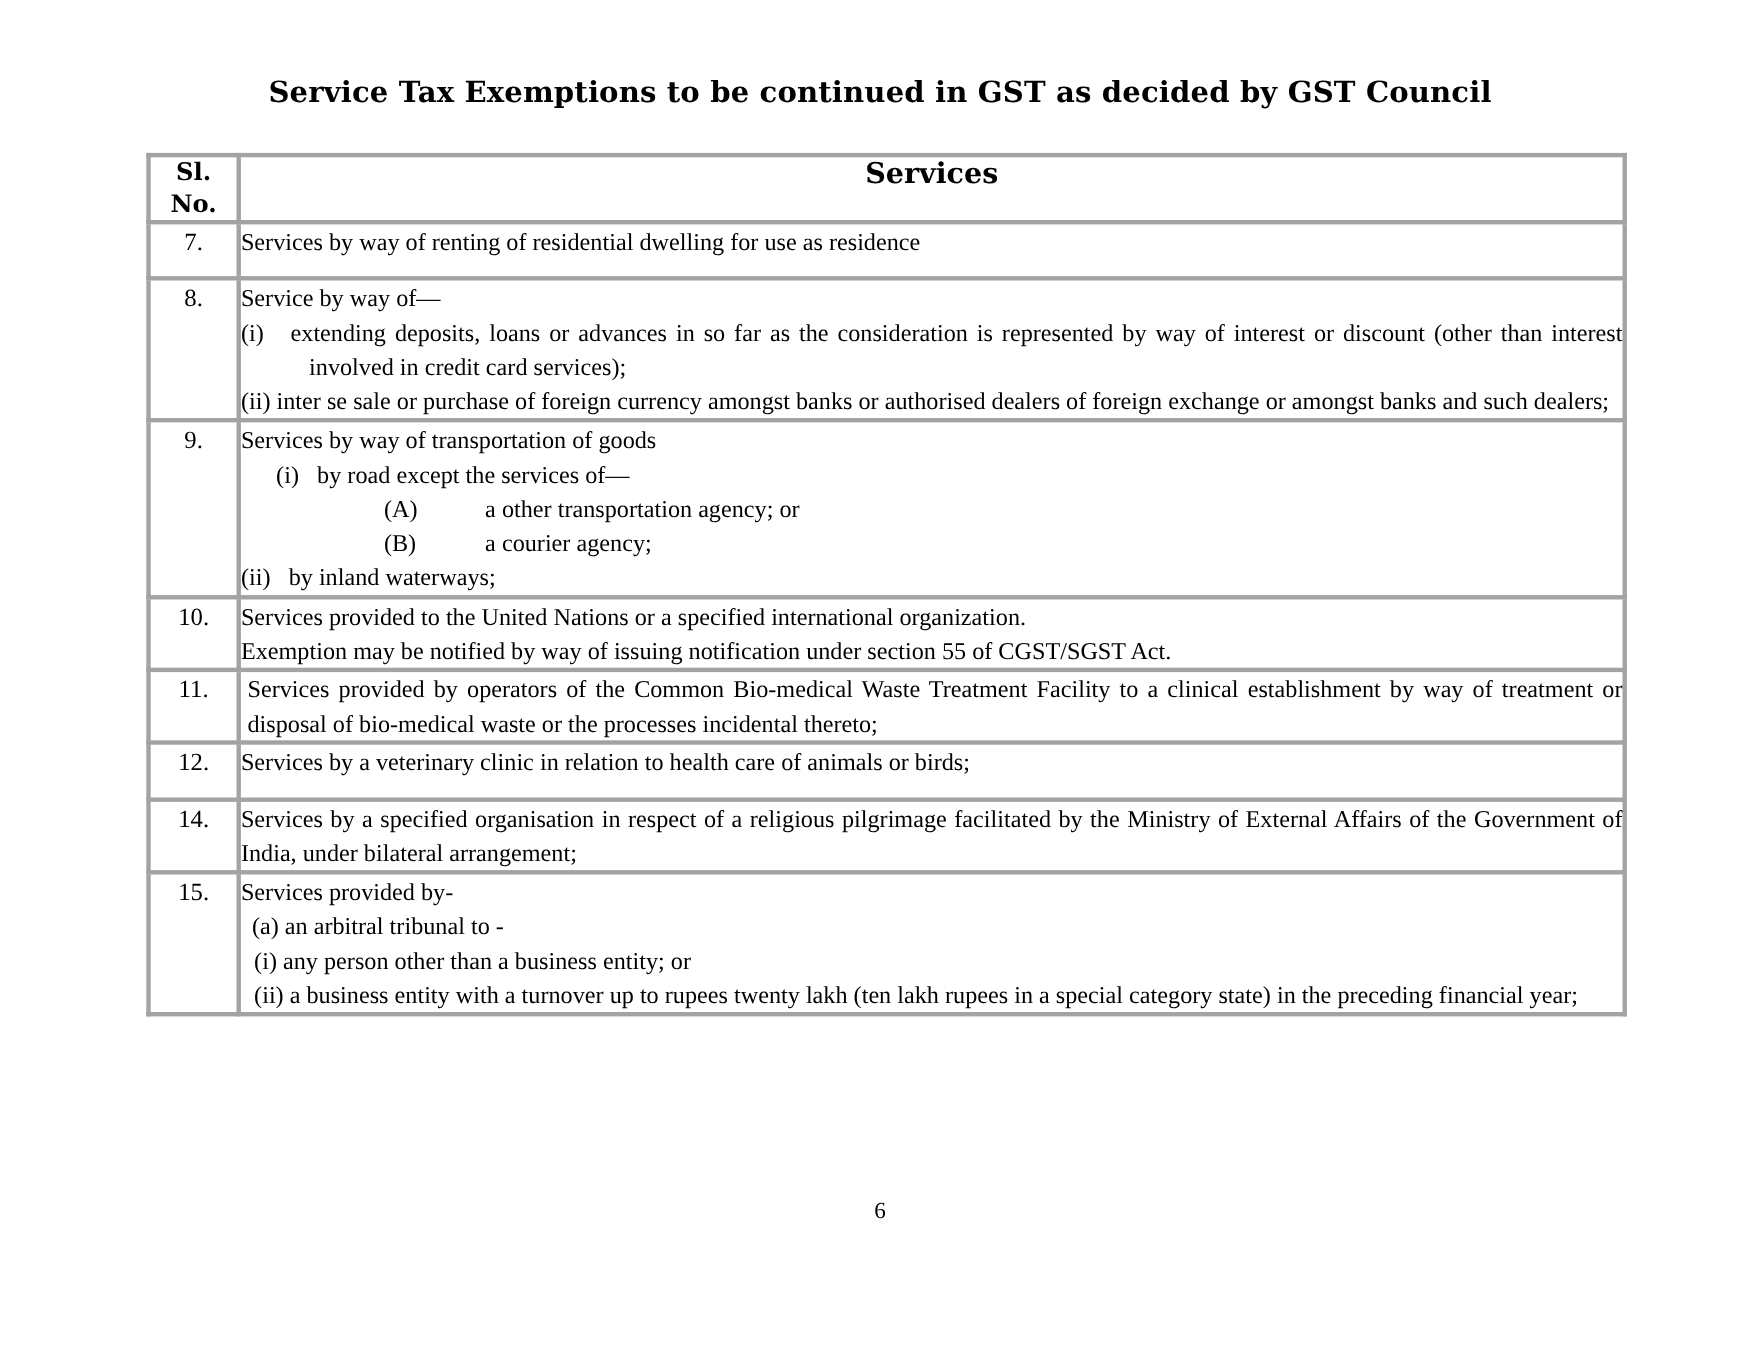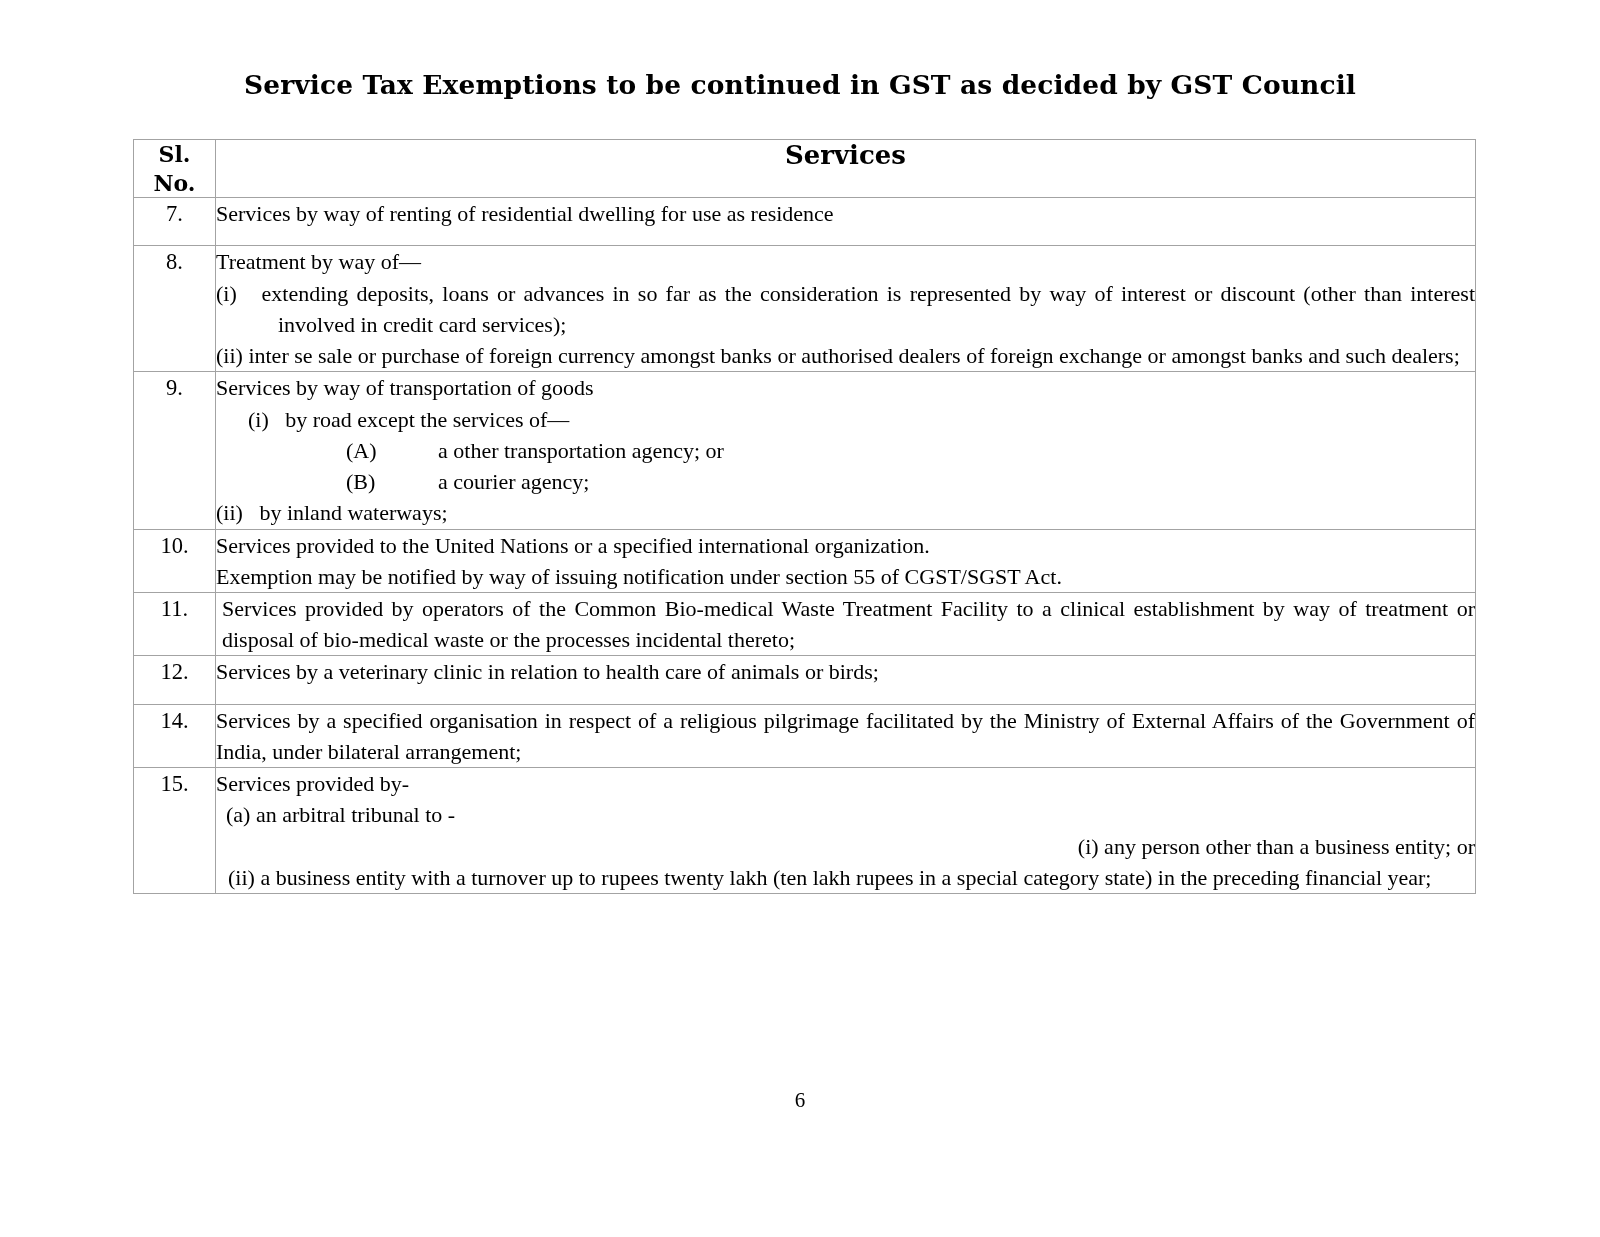--- a/index.html
+++ b/index.html
@@ -36,21 +36,21 @@
   table.exemptions {
     position: absolute;
     left: 133px;
     top: 139px;
     width: 1342px;
     border-collapse: collapse;
     table-layout: fixed;
   }
   table.exemptions td,
   table.exemptions th {
-    border: 1px solid #a3a3a3;
+    border: 4px solid #a3a3a3;
     vertical-align: top;
     padding: 0;
   }
   col.col-sl { width: 82px; }
   col.col-services { width: 1260px; }
 
   th.hdr-sl {
     text-align: center;
     font-size: 22px;
     font-weight: bold;
@@ -92,21 +92,20 @@
     text-indent: -62px;
   }
   .ind-a {
     display: block;
     padding-left: 10px;
   }
   .ind-i {
     display: block;
     padding-left: 40px;
     text-indent: -28px;
-    text-align: right;
   }
   .ind-ii {
     display: block;
     padding-left: 53px;
     text-indent: -41px;
   }
   .sub-ab {
     display: block;
     padding-left: 130px;
   }
@@ -166,21 +165,21 @@
         <td class="sl">7.</td>
         <td class="services">
           <span class="line">Services by way of renting of residential dwelling for use as residence</span>
           <span class="blankspace-sm"></span>
         </td>
       </tr>
 
       <tr>
         <td class="sl">8.</td>
         <td class="services">
-          <span class="line">Treatment by way of—</span>
+          <span class="line">Service by way of—</span>
           <span class="hang just"><span class="marker">(i)</span>&nbsp;&nbsp;&nbsp;<span>extending deposits, loans or advances in so far as the consideration is represented by way of interest or discount (other than interest involved in credit card services);</span></span>
           <span class="hang2 just"><span class="marker">(ii)</span>&nbsp;<span>inter se sale or purchase of foreign currency amongst banks or authorised dealers of foreign exchange or amongst banks and such dealers;</span></span>
         </td>
       </tr>
 
       <tr>
         <td class="sl">9.</td>
         <td class="services">
           <span class="line">Services by way of transportation of goods</span>
           <span class="r9-i"><span class="marker">(i)</span>&nbsp;&nbsp;&nbsp;<span>by road except the services of—</span></span>

